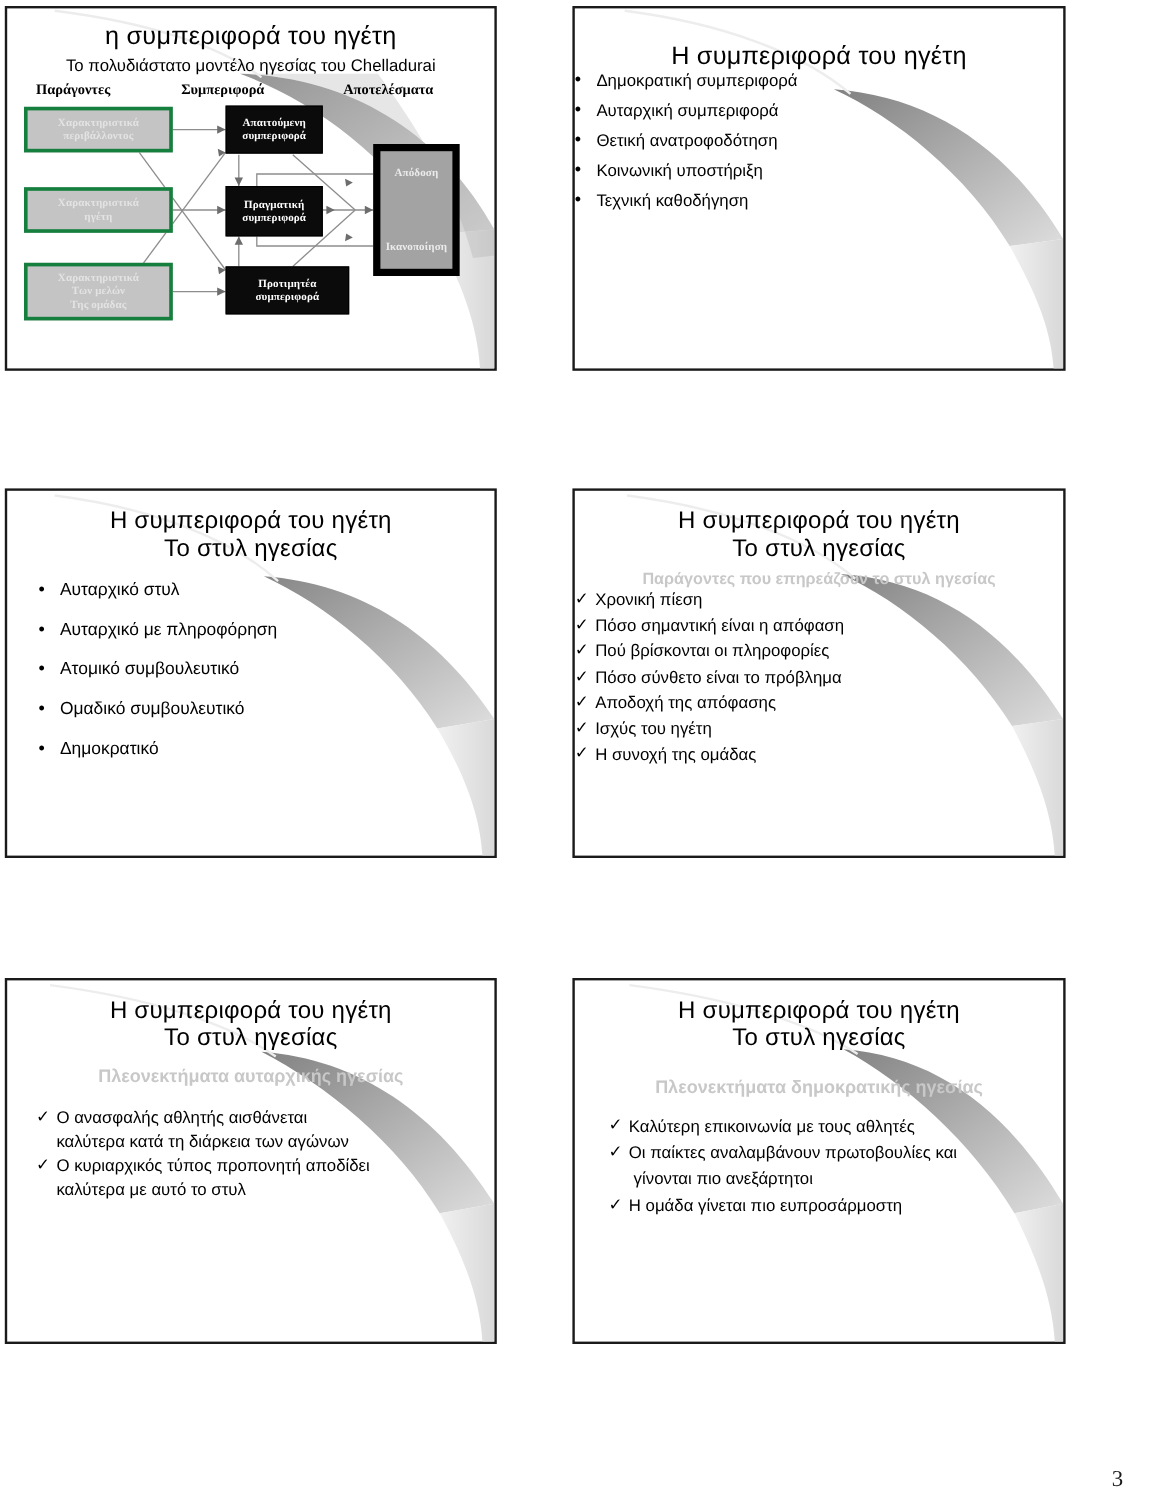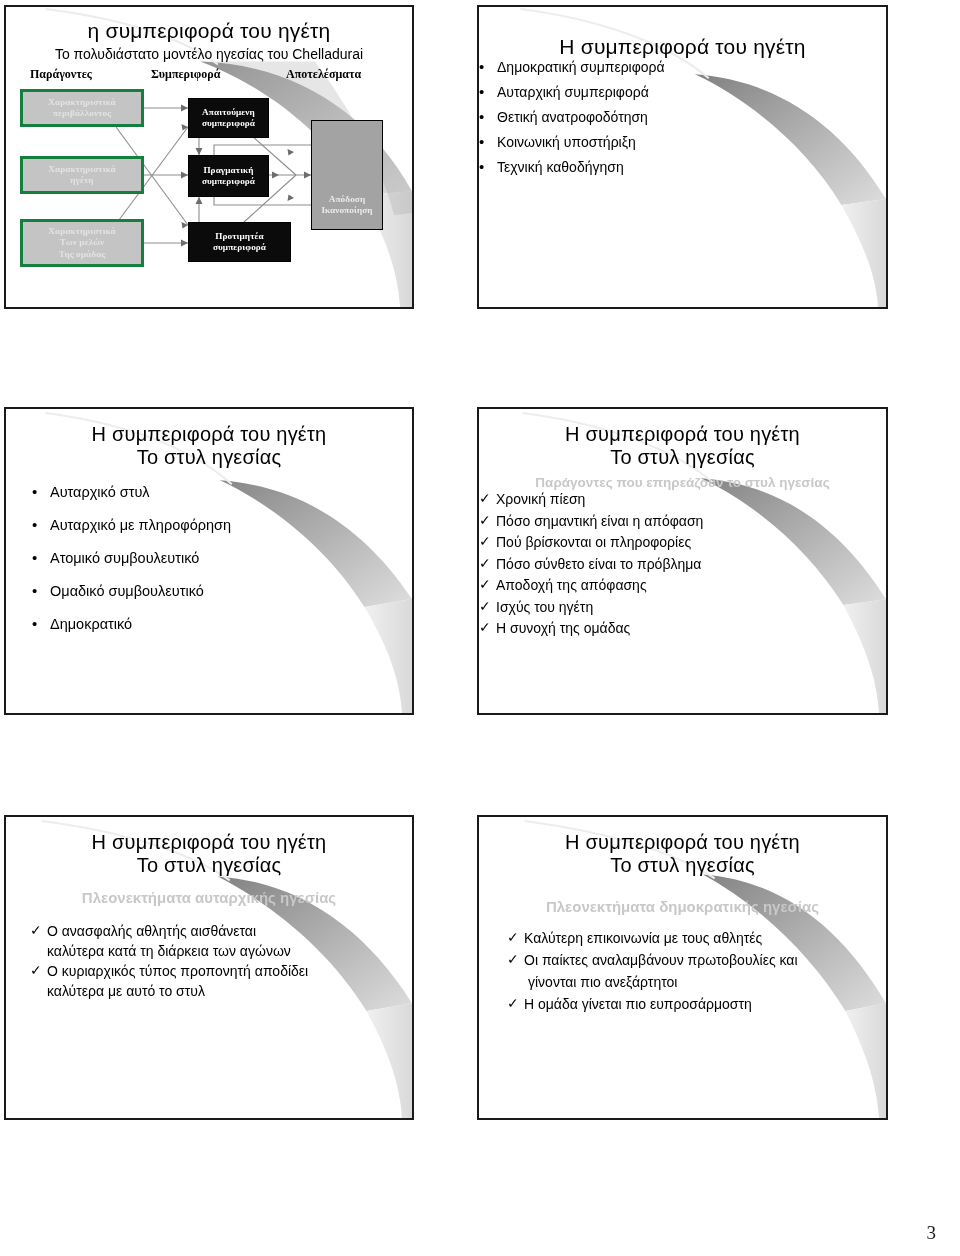--- a/index.html
+++ b/index.html
@@ -167,23 +167,23 @@
     border: 3px solid #15803d;
     color: #e3e3e3;
   }
   .dg-mid {
     background: #0b0b0b;
     border: 1px solid #000000;
     color: #ffffff;
   }
   .dg-right {
     background: #a3a3a3;
-    border: 1px solid #000000;
+    border: 6px solid #000000;
     color: #ebebeb;
-    justify-content: flex-end;
+    justify-content: space-between;
     padding: 13px 0;
   }
 
   .dg-svg { position: absolute; left: 0; top: 0; }
 
   
   .page-number {
     position: absolute;
     right: 24px;
     bottom: 12px;
@@ -269,21 +269,21 @@
         <div class="dg-box dg-left" style="left:14px; top:89px; width:124px; height:38px;">
           <span>Χαρακτηριστικά</span>
           <span>ηγέτη</span>
         </div>
         <div class="dg-box dg-left" style="left:14px; top:152px; width:124px; height:48px;">
           <span>Χαρακτηριστικά</span>
           <span>Των μελών</span>
           <span>Της ομάδας</span>
         </div>
 
-        <div class="dg-box dg-mid" style="left:182px; top:31px; width:81px; height:40px;">
+        <div class="dg-box dg-mid" style="left:182px; top:21px; width:81px; height:40px;">
           <span>Απαιτούμενη</span>
           <span>συμπεριφορά</span>
         </div>
         <div class="dg-box dg-mid" style="left:182px; top:88px; width:81px; height:42px;">
           <span>Πραγματική</span>
           <span>συμπεριφορά</span>
         </div>
         <div class="dg-box dg-mid" style="left:182px; top:155px; width:103px; height:40px;">
           <span>Προτιμητέα</span>
           <span>συμπεριφορά</span>

